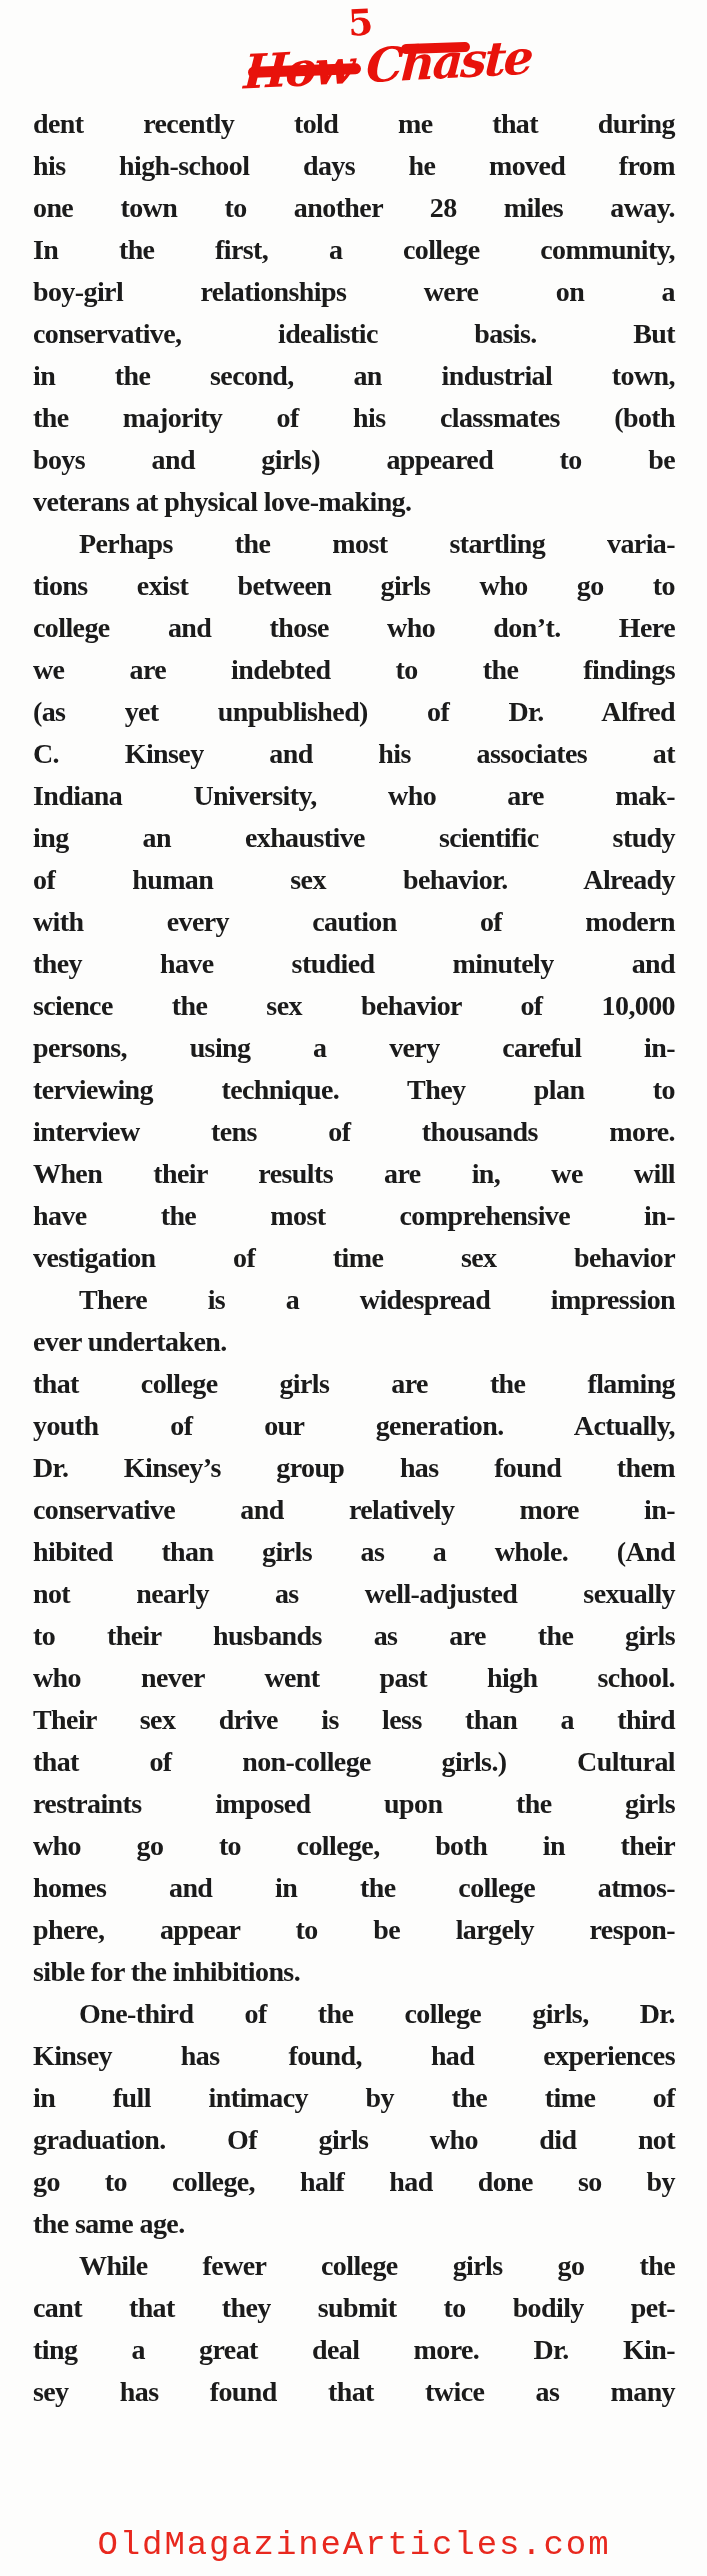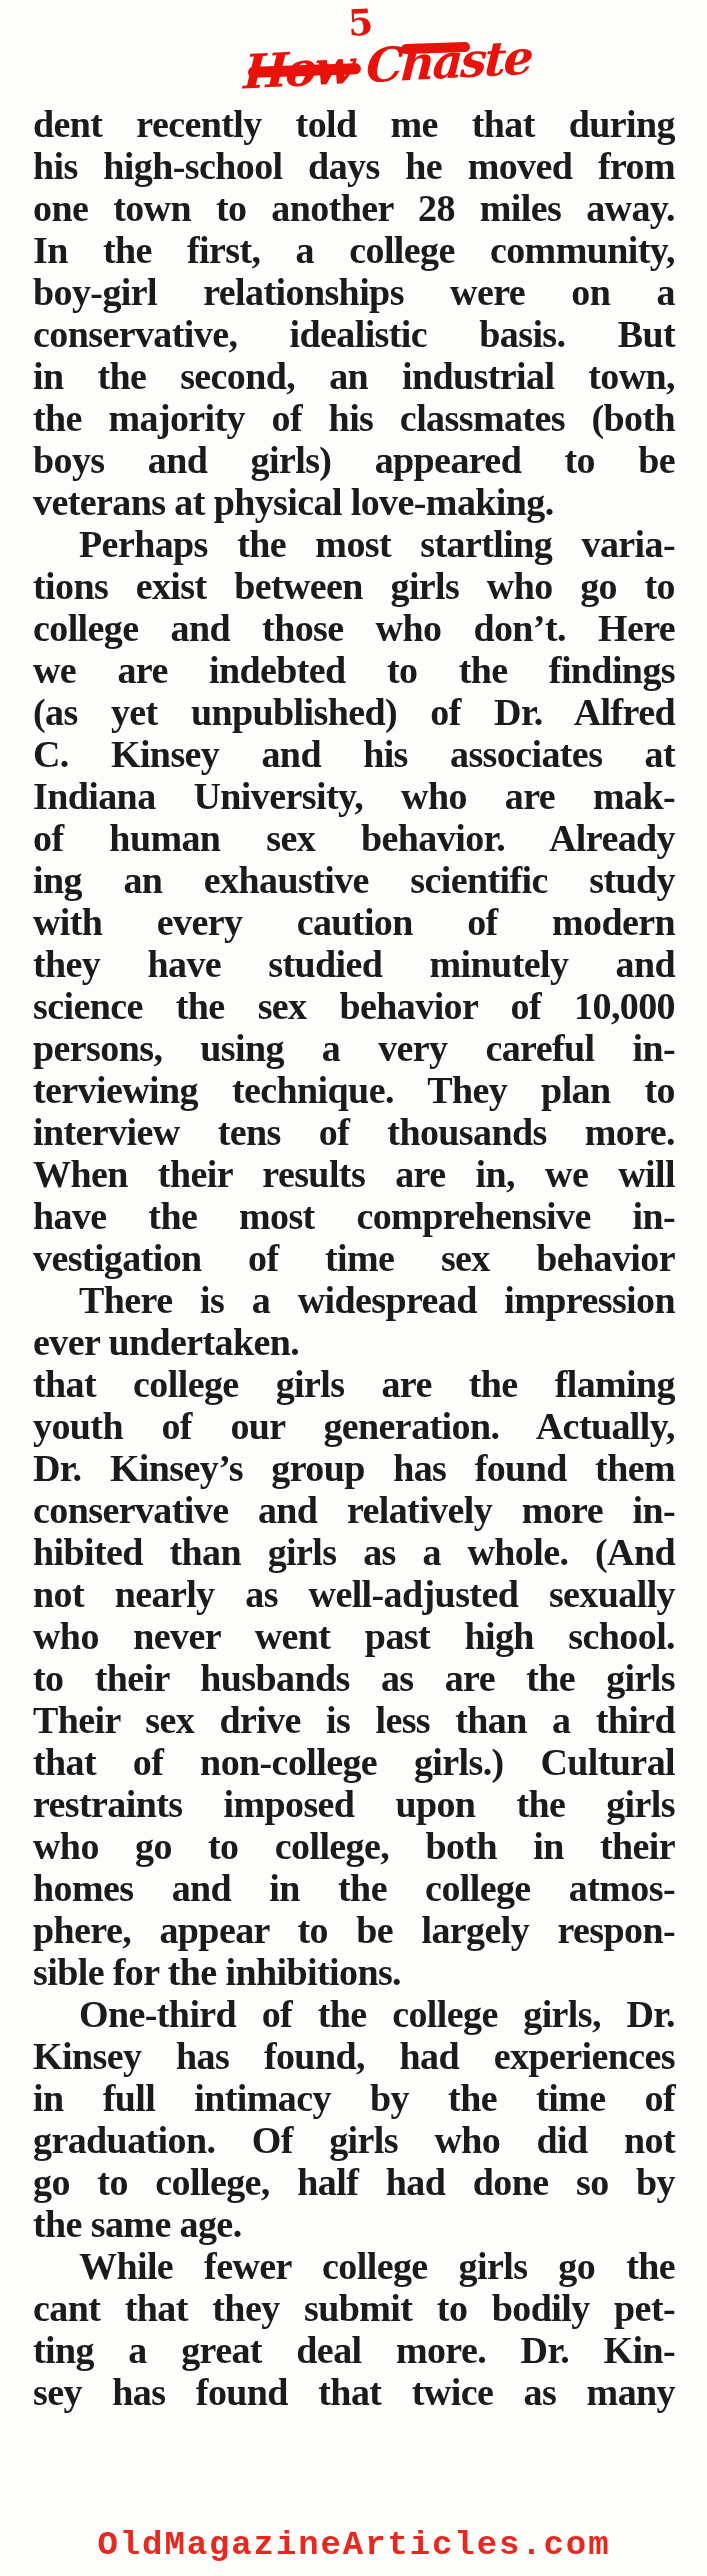--- a/index.html
+++ b/index.html
@@ -66,39 +66,39 @@
     transform:rotate(-2deg);
   }
   
   .article{
     position:absolute;
     left:33px;top:103px;
     width:642px;
     color:var(--ink);
     font-family:"Liberation Serif", serif;
     font-weight:bold;
-    font-size:38px;
+    font-size:28px;
     line-height:42px;
     letter-spacing:-0.6px;
   }
   .line{
     text-align:justify;
     text-align-last:justify;
     white-space:nowrap;
   }
   .line.flush{ text-align-last:left; }
   .line.indent{ text-indent:46px; }
   
   .footer{
     position:absolute;
     left:0;right:0;top:2526px;
     text-align:center;
     color:var(--footer-red);
     font-family:"Liberation Mono", monospace;
-    font-weight:bold;
+    font-weight:normal;
     font-size:34px;
     letter-spacing:1.9px;
     white-space:nowrap;
   }
 </style>
 </head>
 <body>
 
 <div class="page">
 
@@ -121,41 +121,41 @@
       <div class="line">the majority of his classmates (both</div>
       <div class="line">boys and girls) appeared to be</div>
       <div class="line flush">veterans at physical love-making.</div>
       <div class="line indent">Perhaps the most startling varia-</div>
       <div class="line">tions exist between girls who go to</div>
       <div class="line">college and those who don’t. Here</div>
       <div class="line">we are indebted to the findings</div>
       <div class="line">(as yet unpublished) of Dr. Alfred</div>
       <div class="line">C. Kinsey and his associates at</div>
       <div class="line">Indiana University, who are mak-</div>
+      <div class="line">ing an exhaustive scientific study</div>
       <div class="line">of human sex behavior. Already</div>
-      <div class="line">ing an exhaustive scientific study</div>
       <div class="line">with every caution of modern</div>
       <div class="line">they have studied minutely and</div>
       <div class="line">science the sex behavior of 10,000</div>
       <div class="line">persons, using a very careful in-</div>
       <div class="line">terviewing technique. They plan to</div>
       <div class="line">interview tens of thousands more.</div>
       <div class="line">When their results are in, we will</div>
       <div class="line">have the most comprehensive in-</div>
       <div class="line">vestigation of time sex behavior</div>
       <div class="line indent">There is a widespread impression</div>
       <div class="line flush">ever undertaken.</div>
       <div class="line">that college girls are the flaming</div>
       <div class="line">youth of our generation. Actually,</div>
       <div class="line">Dr. Kinsey’s group has found them</div>
       <div class="line">conservative and relatively more in-</div>
       <div class="line">hibited than girls as a whole. (And</div>
       <div class="line">not nearly as well-adjusted sexually</div>
+      <div class="line">to their husbands as are the girls</div>
       <div class="line">who never went past high school.</div>
-      <div class="line">to their husbands as are the girls</div>
       <div class="line">Their sex drive is less than a third</div>
       <div class="line">that of non-college girls.) Cultural</div>
       <div class="line">restraints imposed upon the girls</div>
       <div class="line">who go to college, both in their</div>
       <div class="line">homes and in the college atmos-</div>
       <div class="line">phere, appear to be largely respon-</div>
       <div class="line flush">sible for the inhibitions.</div>
       <div class="line indent">One-third of the college girls, Dr.</div>
       <div class="line">Kinsey has found, had experiences</div>
       <div class="line">in full intimacy by the time of</div>

